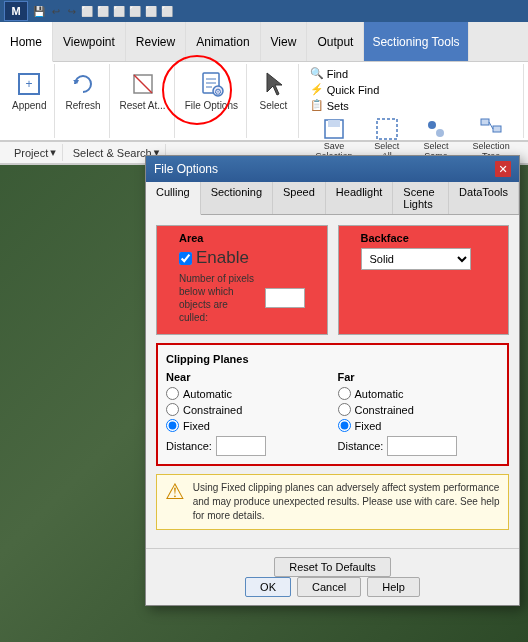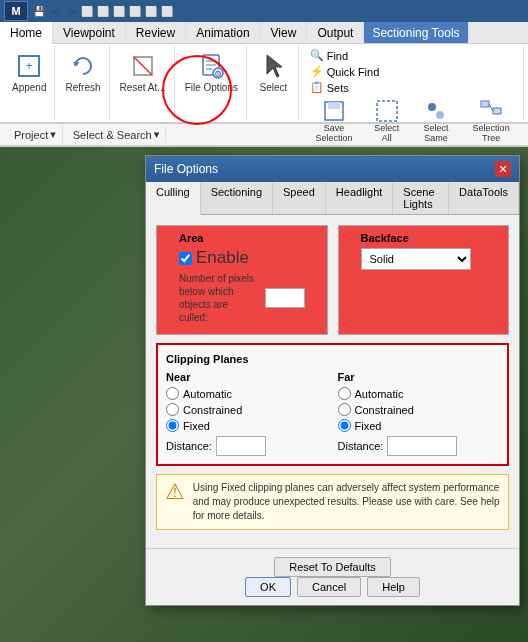--- a/index.html
+++ b/index.html
@@ -54,21 +54,21 @@
       justify-content: center;
       cursor: pointer;
       font-size: 10px;
       color: #444;
     }
 
     .ribbon-tabs {
       display: flex;
       background: #e8e8e8;
       border-bottom: 1px solid #ccc;
-      height: 22px;
+      height: 40px;
     }
 
     .ribbon-tab {
       padding: 3px 10px;
       font-size: 12px;
       cursor: pointer;
       border-right: 1px solid #ddd;
       display: flex;
       align-items: center;
     }

